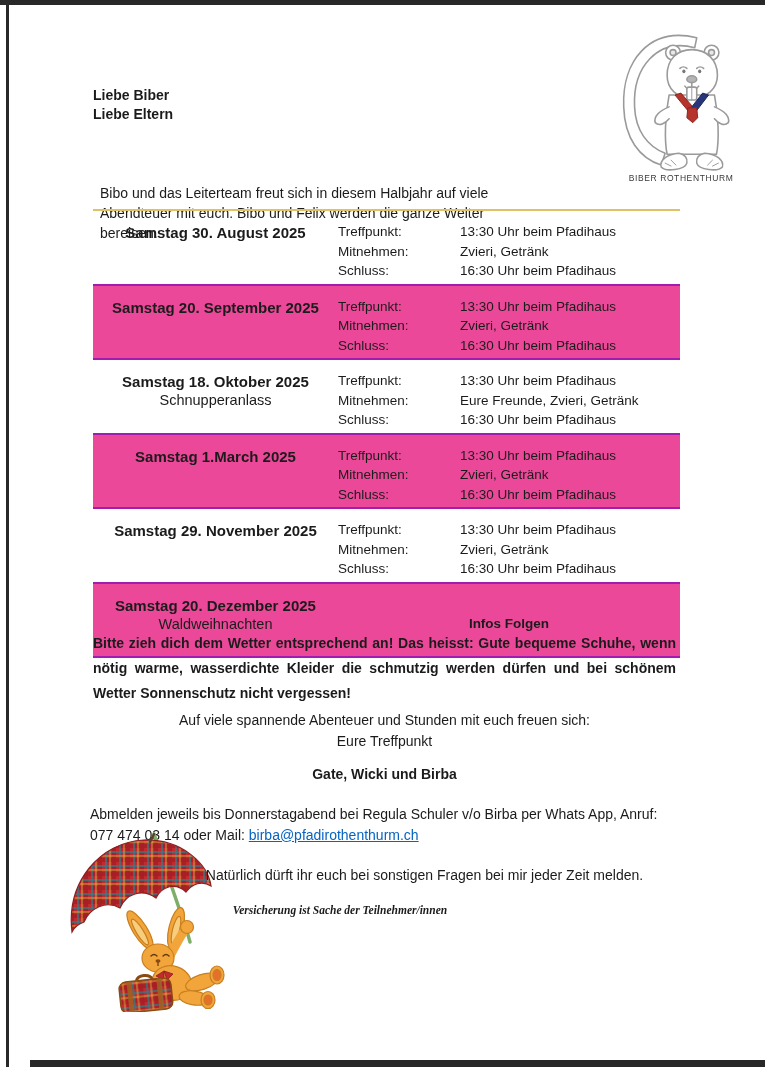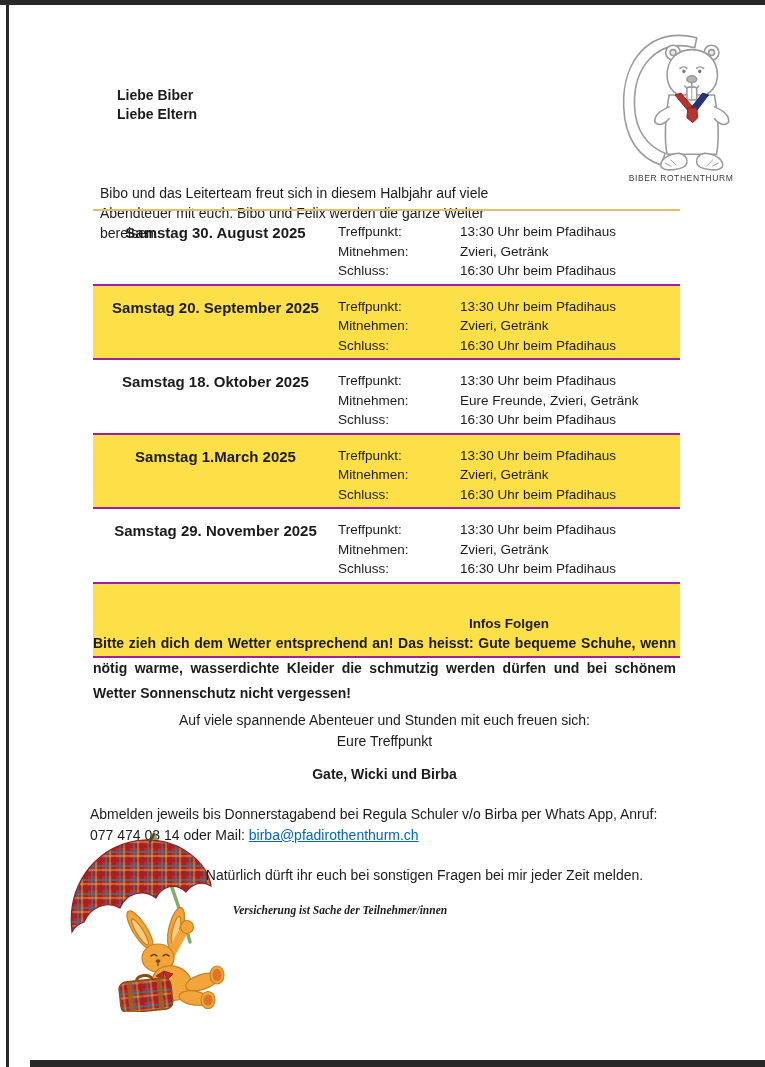--- a/index.html
+++ b/index.html
@@ -6,31 +6,31 @@
   body{
     width:765px;height:1067px;position:relative;background:#ffffff;
     font-family:"Liberation Sans", sans-serif;color:#1b1b1b;overflow:hidden;
   }
   .abs{position:absolute;}
   
   .frame-top{left:0;top:0;width:765px;height:5px;background:#282828;}
   .frame-left{left:6px;top:0;width:3px;height:1067px;background:#282828;}
   .frame-bottom{left:30px;top:1060px;width:735px;height:7px;background:#282828;}
 
-  .greeting{left:93px;top:86px;font-size:14px;font-weight:700;line-height:19px;margin-left:24px;}
+  .greeting{left:93px;top:86px;font-size:14px;font-weight:700;line-height:19px;}
   .intro{left:100px;top:139px;width:408px;font-size:14px;line-height:20px;margin-top:44px;}
 
   .logo{left:600px;top:24px;width:152px;text-align:center;}
   .logo svg{display:block;margin:0 auto;}
   .logo-caption{font-size:8.5px;letter-spacing:0.6px;color:#3a3a3a;margin-top:1px;padding-left:10px;white-space:nowrap;}
 
   
   .schedule{left:93px;top:209px;width:587px;border-top:2px solid #e0c266;font-size:13.5px;}
   .srow{display:grid;grid-template-columns:245px 122px 1fr;border-bottom:2px solid #a21caf;padding:11px 0 3px;}
-  .srow.hl{background:#fde047;}
+  .srow.hl{background:#ec4899;}
   .c-date{text-align:center;padding-top:2px;}
   .date{font-size:15px;font-weight:700;}
   .subtitle{font-size:14.5px;margin-top:2px;}
   .c-labels div,.c-values div{line-height:19.5px;}
   .c-note{grid-column:2/4;display:flex;align-items:center;justify-content:center;font-weight:700;min-height:58px;}
 
   .weather{left:93px;top:631px;width:583px;font-size:14px;font-weight:700;line-height:25px;text-align:justify;}
   .closing{left:93px;top:710px;width:583px;text-align:center;font-size:14px;line-height:21px;}
   .leaders{left:93px;top:766px;width:583px;text-align:center;font-size:14px;font-weight:700;}
   .cancel{left:90px;top:804px;width:590px;text-align:left;font-size:14px;line-height:20.5px;}
@@ -126,20 +126,21 @@
     <div class="c-values">
       <div>13:30 Uhr beim Pfadihaus</div>
       <div>Zvieri, Getränk</div>
       <div>16:30 Uhr beim Pfadihaus</div>
     </div>
   </div>
 
   <div class="srow">
     <div class="c-date">
       <div class="date">Samstag 18. Oktober 2025</div>
+      <div class="subtitle">Schnupperanlass</div>
     </div>
     <div class="c-labels">
       <div>Treffpunkt:</div>
       <div>Mitnehmen:</div>
       <div>Schluss:</div>
     </div>
     <div class="c-values">
       <div>13:30 Uhr beim Pfadihaus</div>
       <div>Eure Freunde, Zvieri, Getränk</div>
       <div>16:30 Uhr beim Pfadihaus</div>
@@ -172,20 +173,24 @@
       <div>Schluss:</div>
     </div>
     <div class="c-values">
       <div>13:30 Uhr beim Pfadihaus</div>
       <div>Zvieri, Getränk</div>
       <div>16:30 Uhr beim Pfadihaus</div>
     </div>
   </div>
 
   <div class="srow hl">
+    <div class="c-date">
+      <div class="date">Samstag 20. Dezember 2025</div>
+      <div class="subtitle">Waldweihnachten</div>
+    </div>
     <div class="c-note">Infos Folgen</div>
   </div>
 
 </div>
 
 <div class="abs weather">Bitte zieh dich dem Wetter entsprechend an! Das heisst: Gute bequeme Schuhe, wenn nötig warme, wasserdichte Kleider die schmutzig werden dürfen und bei schönem Wetter Sonnenschutz nicht vergessen!</div>
 
 <div class="abs closing">
   <div>Auf viele spannende Abenteuer und Stunden mit euch freuen sich:</div>
   <div>Eure Treffpunkt</div>

